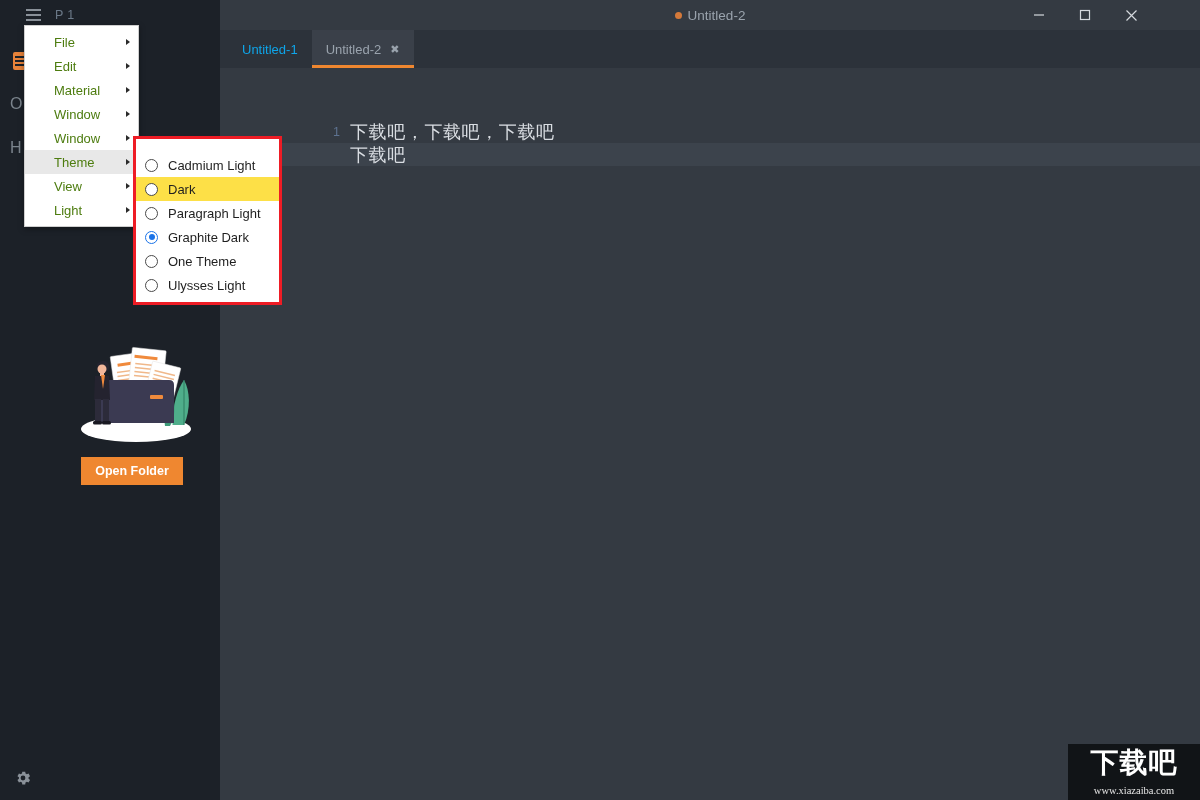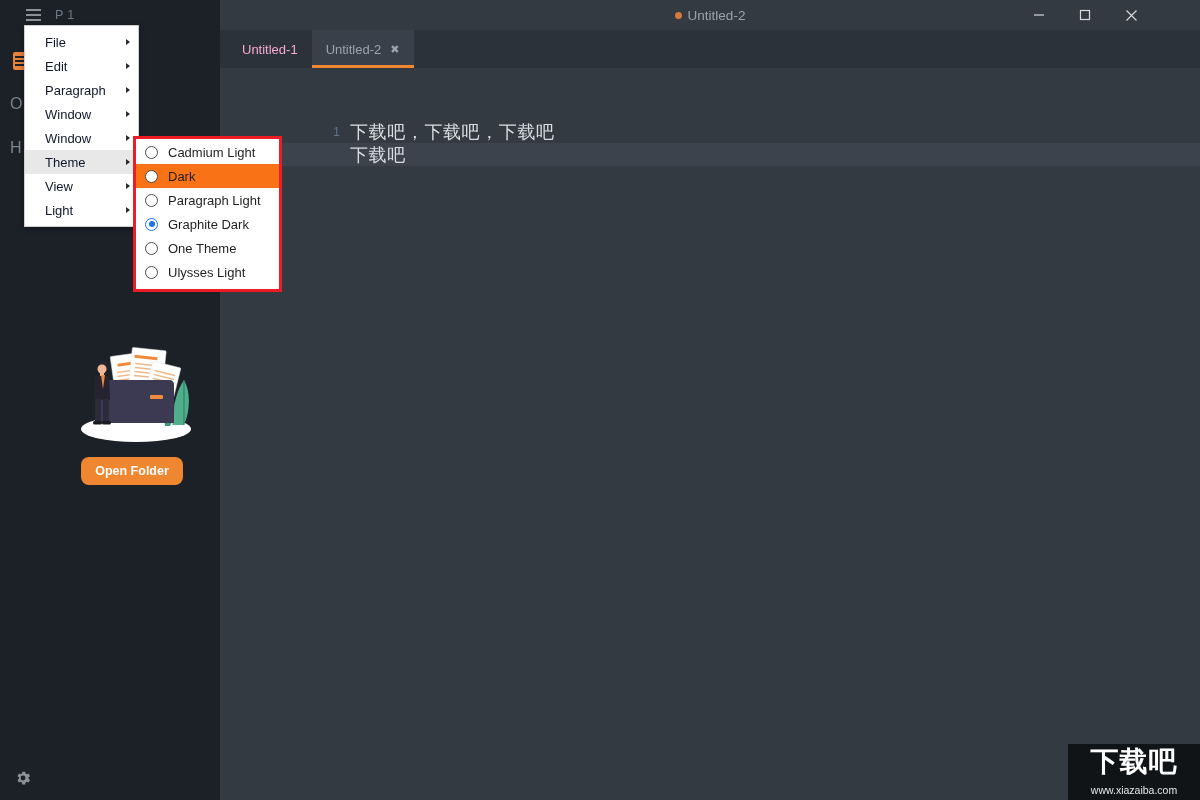--- a/index.html
+++ b/index.html
@@ -70,21 +70,21 @@
     position: absolute;
     left: 70px; top: 325px;
     width: 130px; height: 120px;
   }
   #openFolderBtn {
     position: absolute;
     left: 81px; top: 457px;
     width: 102px; height: 28px;
     background: #ef8730;
     color: #ffffff;
-    border: none; border-radius: 8px;
+    border: none; border-radius: 0;
     font-family: "Liberation Sans", sans-serif;
     font-size: 12.5px; font-weight: bold;
     cursor: pointer;
   }
   #gearIcon {
     position: absolute;
     left: 14px; top: 769px;
     width: 18px; height: 18px;
     cursor: pointer;
   }
@@ -123,21 +123,21 @@
     position: absolute;
     left: 220px; top: 30px;
     width: 980px; height: 38px;
     background: #2c323a;
     display: flex; align-items: stretch;
   }
   .tab {
     position: relative;
     display: flex; align-items: center;
     padding: 0 14px;
-    color: #f9a8d4;
+    color: #0ea5e9;
     font-size: 13px;
     cursor: pointer;
     white-space: nowrap;
   }
   .tab.first { margin-left: 8px; }
   .tab.active {
     background: #3a4049;
     color: #9aa3ad;
   }
   .tab.active::after {
@@ -189,22 +189,22 @@
     background: #ffffff;
     border: 1px solid #cfcfcf;
     padding: 4px 0;
     z-index: 40;
     box-shadow: 0 2px 6px rgba(0,0,0,.35);
   }
   .menu-item {
     position: relative;
     height: 24px;
     display: flex; align-items: center;
-    padding-left: 20px; padding-right: 8px;
-    color: #0f172a;
+    padding-left: 29px; padding-right: 8px;
+    color: #4d7c0f;
     font-size: 13px;
     cursor: pointer;
   }
   .menu-item.active { background: #e8e8e8; text-align: right; }
   .menu-arrow {
     position: absolute; right: 8px; top: 50%;
     width: 0; height: 0;
     transform: translateY(-50%);
     border-left: 4.5px solid #2a2a2a;
     border-top: 3.5px solid transparent;
@@ -213,30 +213,30 @@
 
   
   #submenu {
     position: absolute;
     left: 133px; top: 136px;
     width: 149px;
     background: #ffffff;
     border: 3px solid #ee1c25;
     z-index: 50;
   }
-  #submenu-inner { padding: 1px 0 5px 0; background: #ffffff; }
+  #submenu-inner { padding: 14px 0 5px 0; background: #ffffff; }
   .sub-item {
     height: 24px;
     display: flex; align-items: center;
     padding-left: 9px;
     color: #1f1f1f;
     font-size: 13px;
     cursor: pointer;
   }
-  .sub-item.hover { background: #f97316; }
+  .sub-item.hover { background: #fde047; }
   .radio {
     width: 13px; height: 13px;
     border: 1.5px solid #4a4a4a;
     border-radius: 50%;
     margin-right: 10px;
     flex: 0 0 auto;
     position: relative;
     background: #fff;
   }
   .radio.checked { border-color: #1a73e8; }
@@ -264,21 +264,21 @@
     color: #ffffff;
     font-size: 28px; font-weight: bold;
     line-height: 1;
     letter-spacing: 1px;
     font-family: "DejaVu Sans", sans-serif;
   }
   #wm-url {
     color: #e6e6e6;
     font-size: 10.5px;
     margin-top: 8px;
-    font-family: Liberation Sans, sans-serif;
+    font-family: Liberation Serif, serif;
     text-align: center;
   }
 </style>
 </head>
 <body>
 
 <div id="app">
 
   <div id="sidebar">
 
@@ -401,21 +401,21 @@
   <div id="menu">
     <div class="menu-item">
       <span>File</span>
       <span class="menu-arrow"></span>
     </div>
     <div class="menu-item">
       <span>Edit</span>
       <span class="menu-arrow"></span>
     </div>
     <div class="menu-item">
-      <span>Paragraph</span>
+      <span>Material</span>
       <span class="menu-arrow"></span>
     </div>
     <div class="menu-item">
       <span>Window</span>
       <span class="menu-arrow"></span>
     </div>
     <div class="menu-item">
       <span>Window</span>
       <span class="menu-arrow"></span>
     </div>

